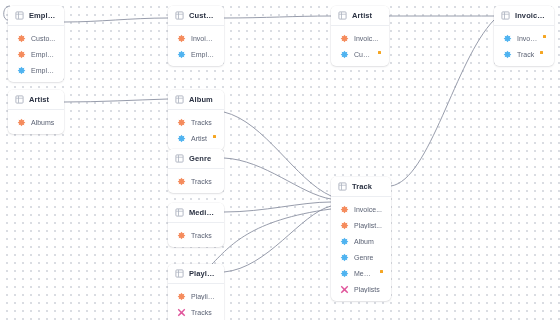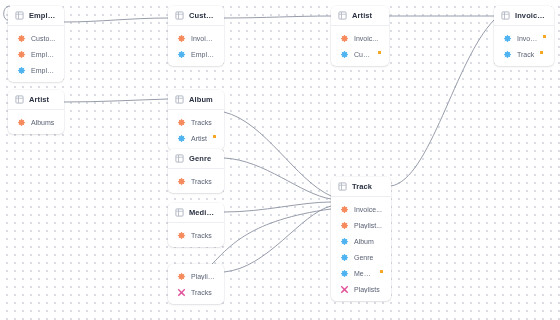--- a/index.html
+++ b/index.html
@@ -333,20 +333,30 @@
           <span style="display: flex;">
             <svg viewBox="0 0 16 16" class="rel-icon">
               <path d="M8 1.2 L10.1 4.1 L13.1 3.0 L12.0 6.0 L14.8 8 L12.0 10.0 L13.1 13.0 L10.1 11.9 L8 14.8 L5.9 11.9 L2.9 13.0 L4.0 10.0 L1.2 8 L4.0 6.0 L2.9 3.0 L5.9 4.1 Z" fill="#f58b5c"></path>
             </svg>
           </span>
           <span class="row-label">Tracks</span>
         </div>
       </div>
     </div>
     <div class="node" style="left: 168px; top: 264px; width: 56px;">
+      <div class="node-header">
+        <span style="display: flex;">
+          <svg viewBox="0 0 16 16" class="tbl-icon">
+            <rect x="1.6" y="1.6" width="12.8" height="12.8" rx="1.6" fill="none" stroke="#aab0bd" stroke-width="1.6"></rect>
+            <line x1="6.2" y1="2" x2="6.2" y2="14" stroke="#aab0bd" stroke-width="1.4"></line>
+            <line x1="2" y1="5.8" x2="14" y2="5.8" stroke="#aab0bd" stroke-width="1.2"></line>
+          </svg>
+        </span>
+        <span class="node-title">Playlist</span>
+      </div>
       <div class="node-body">
         <div class="row">
           <span style="display: flex;">
             <svg viewBox="0 0 16 16" class="rel-icon">
               <path d="M8 1.2 L10.1 4.1 L13.1 3.0 L12.0 6.0 L14.8 8 L12.0 10.0 L13.1 13.0 L10.1 11.9 L8 14.8 L5.9 11.9 L2.9 13.0 L4.0 10.0 L1.2 8 L4.0 6.0 L2.9 3.0 L5.9 4.1 Z" fill="#f58b5c"></path>
             </svg>
           </span>
           <span class="row-label">Playlist...</span>
         </div>
         <div class="row">

